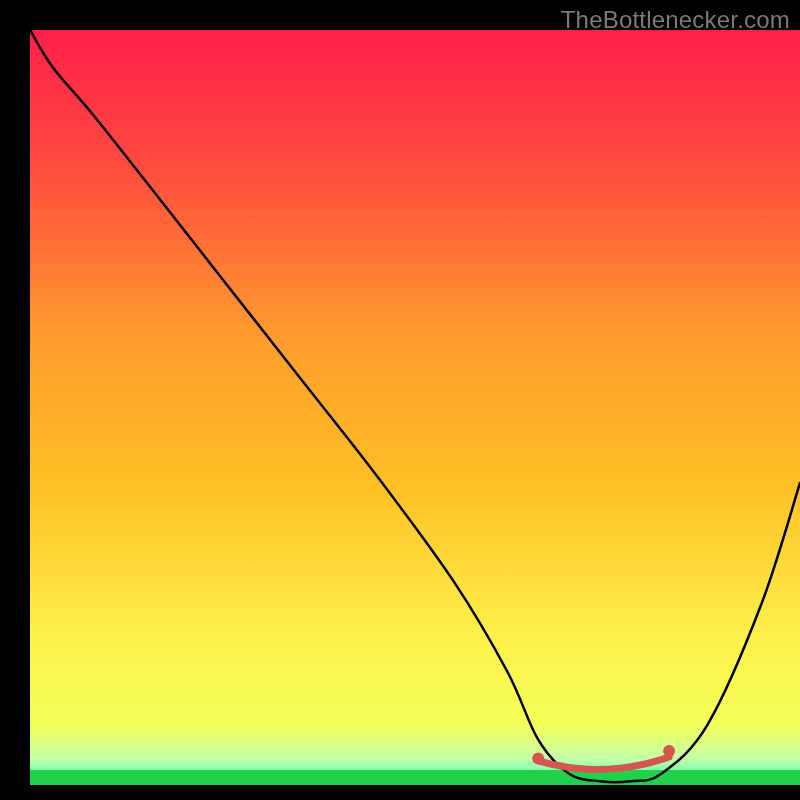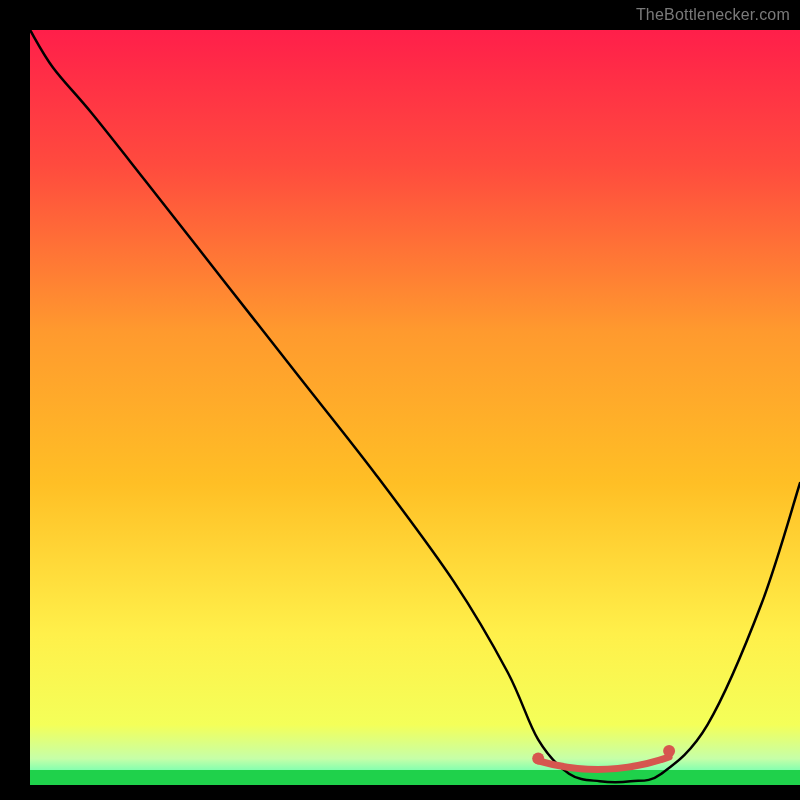--- a/index.html
+++ b/index.html
@@ -3,21 +3,21 @@
 <meta charset="utf-8">
 <style>
   * { margin: 0; padding: 0; box-sizing: border-box; }
   html, body { width: 800px; height: 800px; overflow: hidden; background: #000; font-family: Arial, sans-serif; }
   .stage { position: relative; width: 800px; height: 800px; background: #000; }
   .watermark {
     position: absolute;
     top: 6px;
     right: 10px;
     color: #7a7a7a;
-    font-size: 16px;
+    font-size: 24px;
     font-weight: 500;
     letter-spacing: 0.2px;
     z-index: 5;
   }
   svg.plot { position: absolute; left: 0; top: 0; width: 800px; height: 800px; }
   
 </style>
 </head>
 <body>
 

